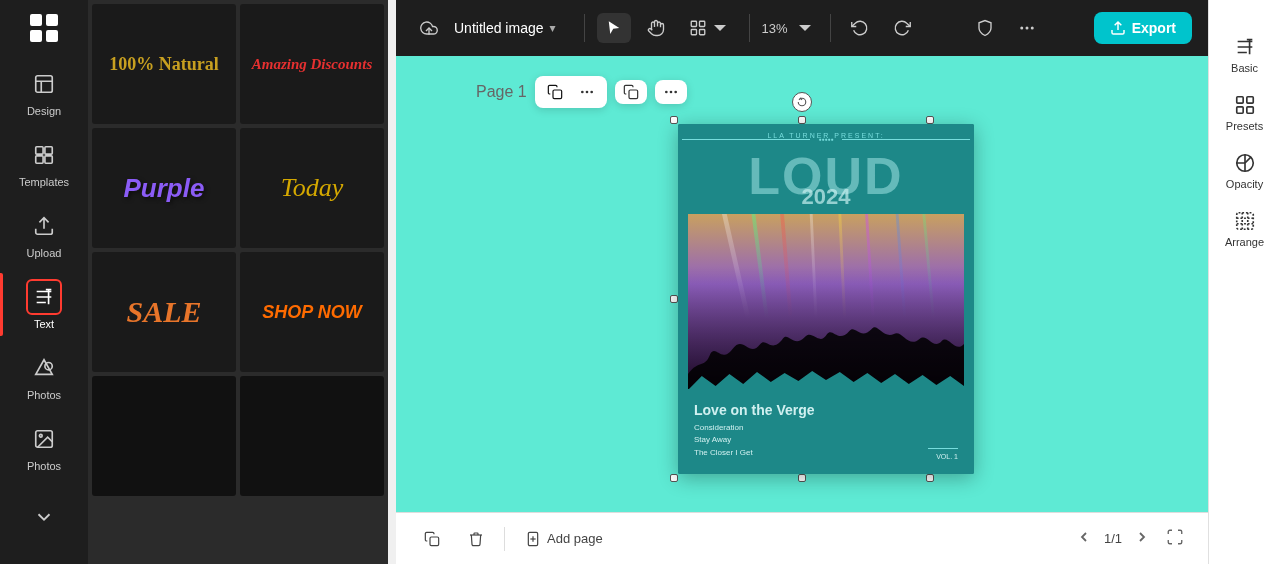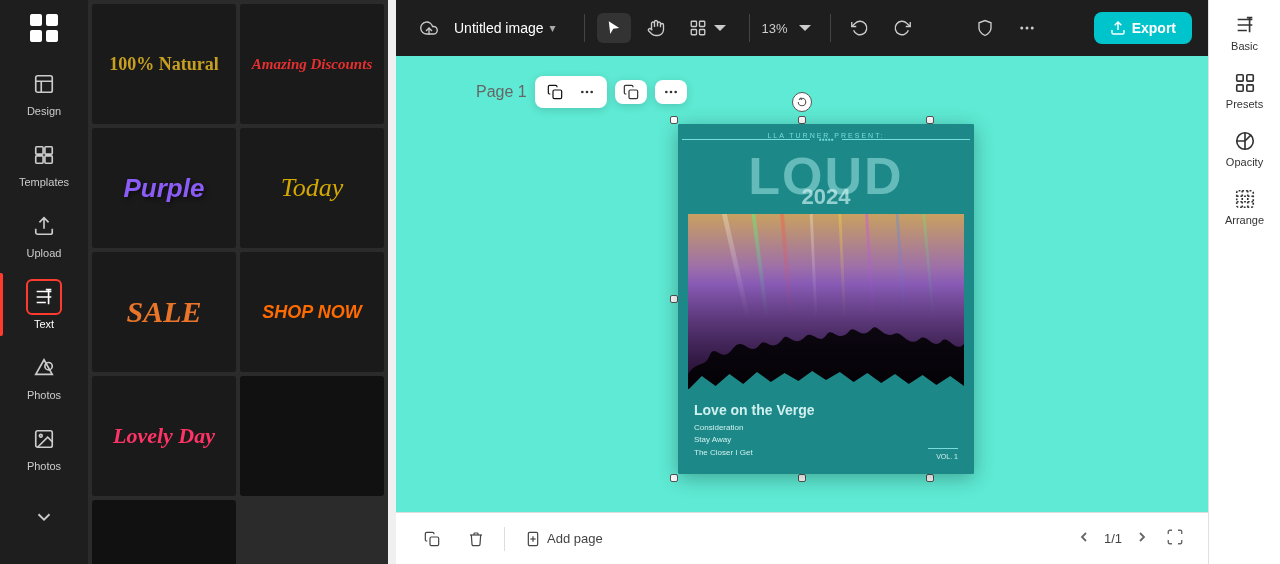--- a/index.html
+++ b/index.html
@@ -373,21 +373,21 @@
       color: #666; cursor: pointer; padding: 4px;
       border-radius: 4px;
     }
 
     
     .right-panel {
       width: 72px;
       background: #fff;
       display: flex; flex-direction: column;
       align-items: center;
-      padding: 6px 8px;
+      padding: 28px 8px;
       gap: 4px;
       border-left: 1px solid #e0e0e0;
       flex-shrink: 0;
     }
     .right-panel-item {
       width: 56px;
       display: flex; flex-direction: column; align-items: center;
       padding: 8px 4px;
       border-radius: 8px;
       cursor: pointer;
@@ -512,23 +512,20 @@
 
     <div class="template-cell cell-today">
       <span class="cell-today-text">Today</span>
     </div>
     <div class="template-cell cell-sale">
       <span class="cell-sale-text">SALE</span>
     </div>
 
     <div class="template-cell cell-shopnow">
       <span class="cell-shopnow-text">SHOP NOW</span>
-    </div>
-    <div class="template-cell cell-lovelyday">
-      <span class="cell-lovelyday-text">Lovely Day</span>
     </div>
 
     <div class="template-cell" style="background:#111;"></div>
     <div class="template-cell" style="background:#111;"></div>
   </div>
 </div>
 
 <div class="panel-resize" style="position:relative;width:8px;background:#222;flex-shrink:0;">
   <div class="panel-resize-handle"></div>
 </div>

